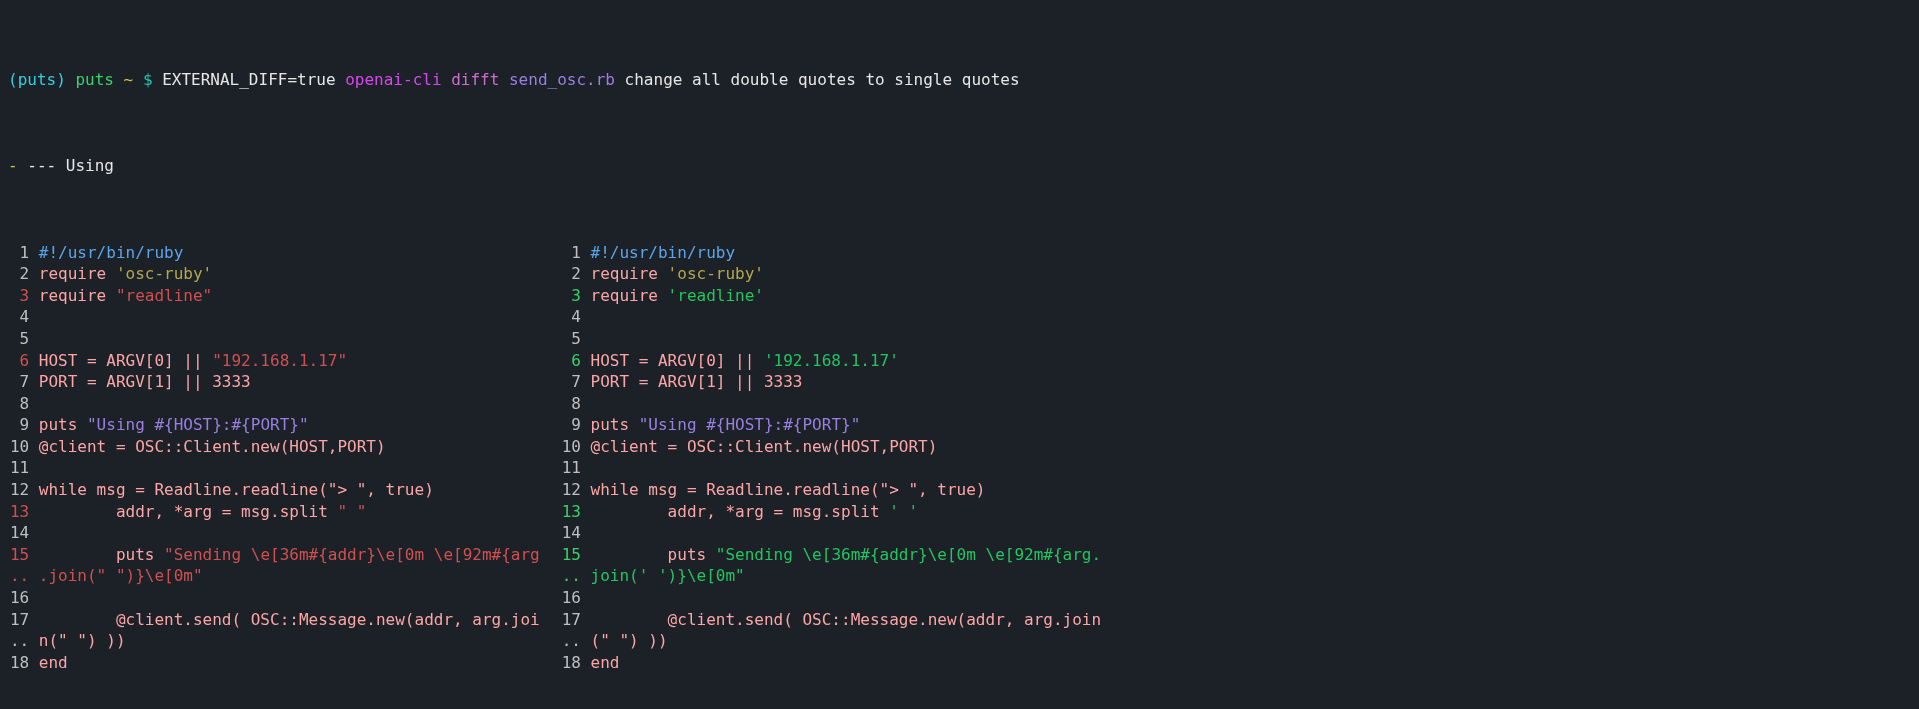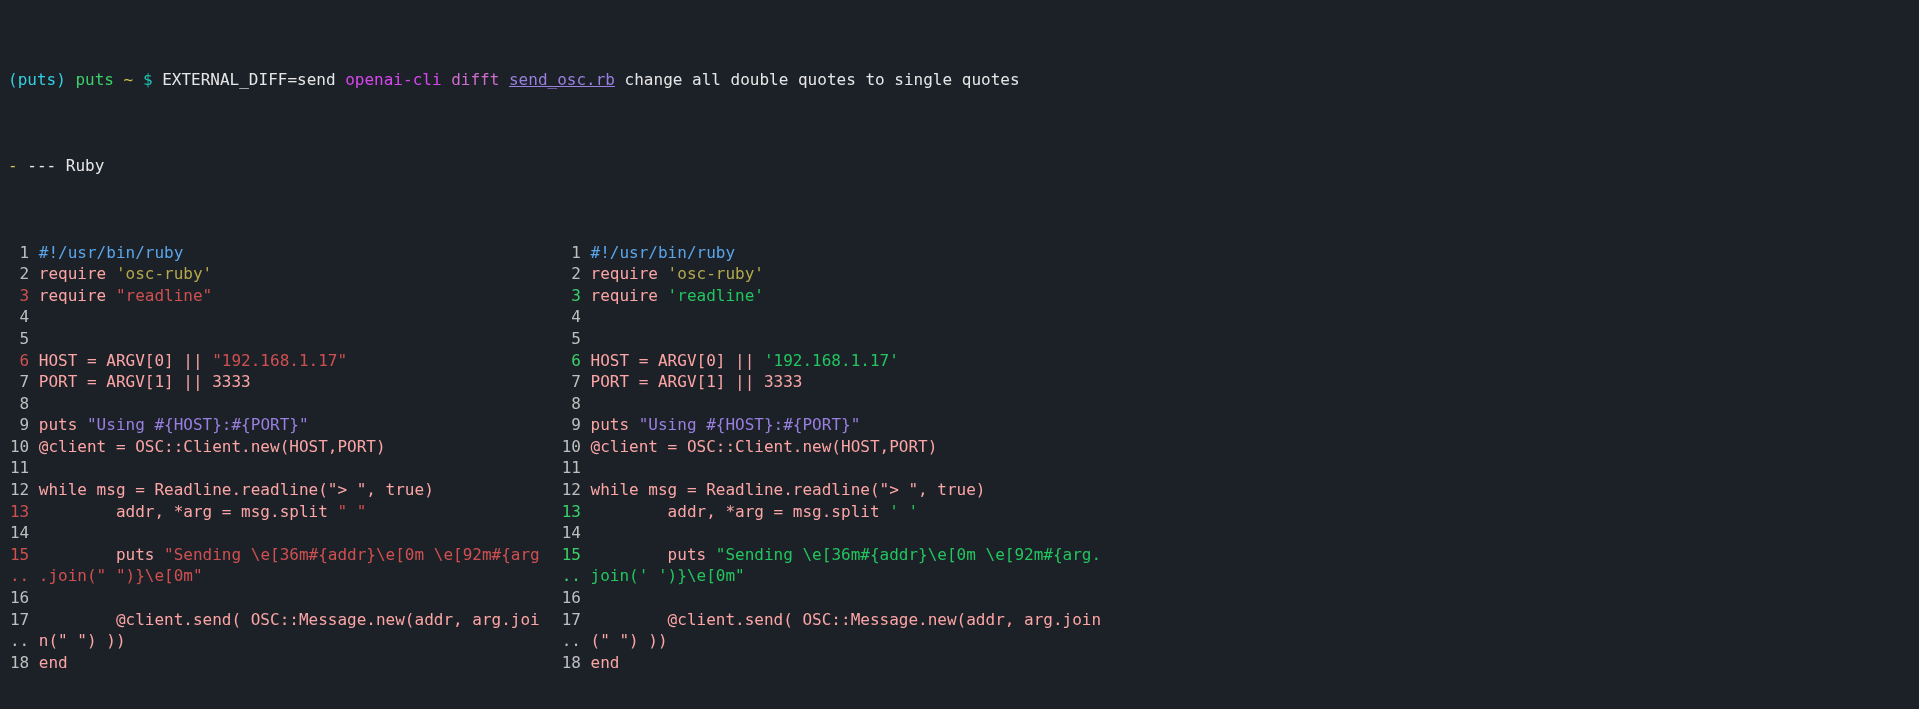--- a/index.html
+++ b/index.html
@@ -8,21 +8,21 @@
   .screen{padding:4px 8px 10px 8px;white-space:pre}
   .prompt-line{white-space:pre}
   .cyan   {color:#33cfe0}
   .green  {color:#3bd168}
   .yellow {color:#d1c34a}
   .teal   {color:#20c2b0}
   .white  {color:#e6e6e6}
   .orange {color:#d946ef}
   .magenta{color:#d16ccf}
   .violet {color:#9a7fe0}
-  .underline{text-decoration:underline}
+  .underline{}
   .diff-header{white-space:pre}
   .diff-wrap{display:flex;gap:20px}
   .pane{flex:0 0 auto}
   .codeline{display:flex;white-space:pre}
   .gutter{width:2.2ch;text-align:right;margin-right:1ch}
   .lineno-plain{color:#bfbfbf}
   .lineno-red  {color:#d05050}
   .lineno-green{color:#3bd168}
   .code{color:#e6e6e6}
   .tok-blue   {color:#5aa5ea}
@@ -30,23 +30,23 @@
   .tok-olive  {color:#b5a84c}
   .tok-red    {color:#d05050}
   .tok-green  {color:#22c55e}
   .tok-violet {color:#9a7fe0}
 </style>
 </head>
 <body>
 
 <div class="screen">
 
-  <div class="prompt-line"><span class="cyan">(puts)</span> <span class="green">puts</span> <span class="yellow">~</span> <span class="teal">$</span> <span class="white">EXTERNAL_DIFF=send</span> <span class="orange">openai-cli</span> <span class="magenta">difft</span> <span class="violet underline">send_osc.rb</span> <span class="white">change all double quotes to single quotes</span></div>
+  <div class="prompt-line"><span class="cyan">(puts)</span> <span class="green">puts</span> <span class="yellow">~</span> <span class="teal">$</span> <span class="white">EXTERNAL_DIFF=true</span> <span class="orange">openai-cli</span> <span class="magenta">difft</span> <span class="violet underline">send_osc.rb</span> <span class="white">change all double quotes to single quotes</span></div>
 
-  <div class="diff-header"><span class="yellow">-</span> <span class="white">---</span> <span class="white">Ruby</span></div>
+  <div class="diff-header"><span class="yellow">-</span> <span class="white">---</span> <span class="white">Using</span></div>
 
   <div class="diff-wrap">
     <div class="pane" id="left-pane"><div class="codeline"><span class="gutter lineno-plain">1</span><span class="code"><span class="tok-blue">#!/usr/bin/ruby</span></span></div><div class="codeline"><span class="gutter lineno-plain">2</span><span class="code"><span class="tok-white">require </span><span class="tok-olive">'osc-ruby'</span></span></div><div class="codeline"><span class="gutter lineno-red">3</span><span class="code"><span class="tok-white">require </span><span class="tok-red">"readline"</span></span></div><div class="codeline"><span class="gutter lineno-plain">4</span><span class="code"></span></div><div class="codeline"><span class="gutter lineno-plain">5</span><span class="code"></span></div><div class="codeline"><span class="gutter lineno-red">6</span><span class="code"><span class="tok-white">HOST = ARGV[0] || </span><span class="tok-red">"192.168.1.17"</span></span></div><div class="codeline"><span class="gutter lineno-plain">7</span><span class="code"><span class="tok-white">PORT = ARGV[1] || 3333</span></span></div><div class="codeline"><span class="gutter lineno-plain">8</span><span class="code"></span></div><div class="codeline"><span class="gutter lineno-plain">9</span><span class="code"><span class="tok-white">puts </span><span class="tok-violet">"Using #{HOST}:#{PORT}"</span></span></div><div class="codeline"><span class="gutter lineno-plain">10</span><span class="code"><span class="tok-white">@client = OSC::Client.new(HOST,PORT)</span></span></div><div class="codeline"><span class="gutter lineno-plain">11</span><span class="code"></span></div><div class="codeline"><span class="gutter lineno-plain">12</span><span class="code"><span class="tok-white">while msg = Readline.readline("&gt; ", true)</span></span></div><div class="codeline"><span class="gutter lineno-red">13</span><span class="code"><span class="tok-white">        addr, *arg = msg.split </span><span class="tok-red">" "</span></span></div><div class="codeline"><span class="gutter lineno-plain">14</span><span class="code"></span></div><div class="codeline"><span class="gutter lineno-red">15</span><span class="code"><span class="tok-white">        puts </span><span class="tok-red">"Sending \e[36m#{addr}\e[0m \e[92m#{arg</span></span></div><div class="codeline"><span class="gutter lineno-red">..</span><span class="code"><span class="tok-red">.join(" ")}\e[0m"</span></span></div><div class="codeline"><span class="gutter lineno-plain">16</span><span class="code"></span></div><div class="codeline"><span class="gutter lineno-plain">17</span><span class="code"><span class="tok-white">        @client.send( OSC::Message.new(addr, arg.joi</span></span></div><div class="codeline"><span class="gutter lineno-plain">..</span><span class="code"><span class="tok-white">n(" ") ))</span></span></div><div class="codeline"><span class="gutter lineno-plain">18</span><span class="code"><span class="tok-white">end</span></span></div></div>
     <div class="pane" id="right-pane"><div class="codeline"><span class="gutter lineno-plain">1</span><span class="code"><span class="tok-blue">#!/usr/bin/ruby</span></span></div><div class="codeline"><span class="gutter lineno-plain">2</span><span class="code"><span class="tok-white">require </span><span class="tok-olive">'osc-ruby'</span></span></div><div class="codeline"><span class="gutter lineno-green">3</span><span class="code"><span class="tok-white">require </span><span class="tok-green">'readline'</span></span></div><div class="codeline"><span class="gutter lineno-plain">4</span><span class="code"></span></div><div class="codeline"><span class="gutter lineno-plain">5</span><span class="code"></span></div><div class="codeline"><span class="gutter lineno-green">6</span><span class="code"><span class="tok-white">HOST = ARGV[0] || </span><span class="tok-green">'192.168.1.17'</span></span></div><div class="codeline"><span class="gutter lineno-plain">7</span><span class="code"><span class="tok-white">PORT = ARGV[1] || 3333</span></span></div><div class="codeline"><span class="gutter lineno-plain">8</span><span class="code"></span></div><div class="codeline"><span class="gutter lineno-plain">9</span><span class="code"><span class="tok-white">puts </span><span class="tok-violet">"Using #{HOST}:#{PORT}"</span></span></div><div class="codeline"><span class="gutter lineno-plain">10</span><span class="code"><span class="tok-white">@client = OSC::Client.new(HOST,PORT)</span></span></div><div class="codeline"><span class="gutter lineno-plain">11</span><span class="code"></span></div><div class="codeline"><span class="gutter lineno-plain">12</span><span class="code"><span class="tok-white">while msg = Readline.readline("&gt; ", true)</span></span></div><div class="codeline"><span class="gutter lineno-green">13</span><span class="code"><span class="tok-white">        addr, *arg = msg.split </span><span class="tok-green">' '</span></span></div><div class="codeline"><span class="gutter lineno-plain">14</span><span class="code"></span></div><div class="codeline"><span class="gutter lineno-green">15</span><span class="code"><span class="tok-white">        puts </span><span class="tok-green">"Sending \e[36m#{addr}\e[0m \e[92m#{arg.</span></span></div><div class="codeline"><span class="gutter lineno-green">..</span><span class="code"><span class="tok-green">join(' ')}\e[0m"</span></span></div><div class="codeline"><span class="gutter lineno-plain">16</span><span class="code"></span></div><div class="codeline"><span class="gutter lineno-plain">17</span><span class="code"><span class="tok-white">        @client.send( OSC::Message.new(addr, arg.join</span></span></div><div class="codeline"><span class="gutter lineno-plain">..</span><span class="code"><span class="tok-white">(" ") ))</span></span></div><div class="codeline"><span class="gutter lineno-plain">18</span><span class="code"><span class="tok-white">end</span></span></div></div>
   </div>
 
   
 
   
 </div>

